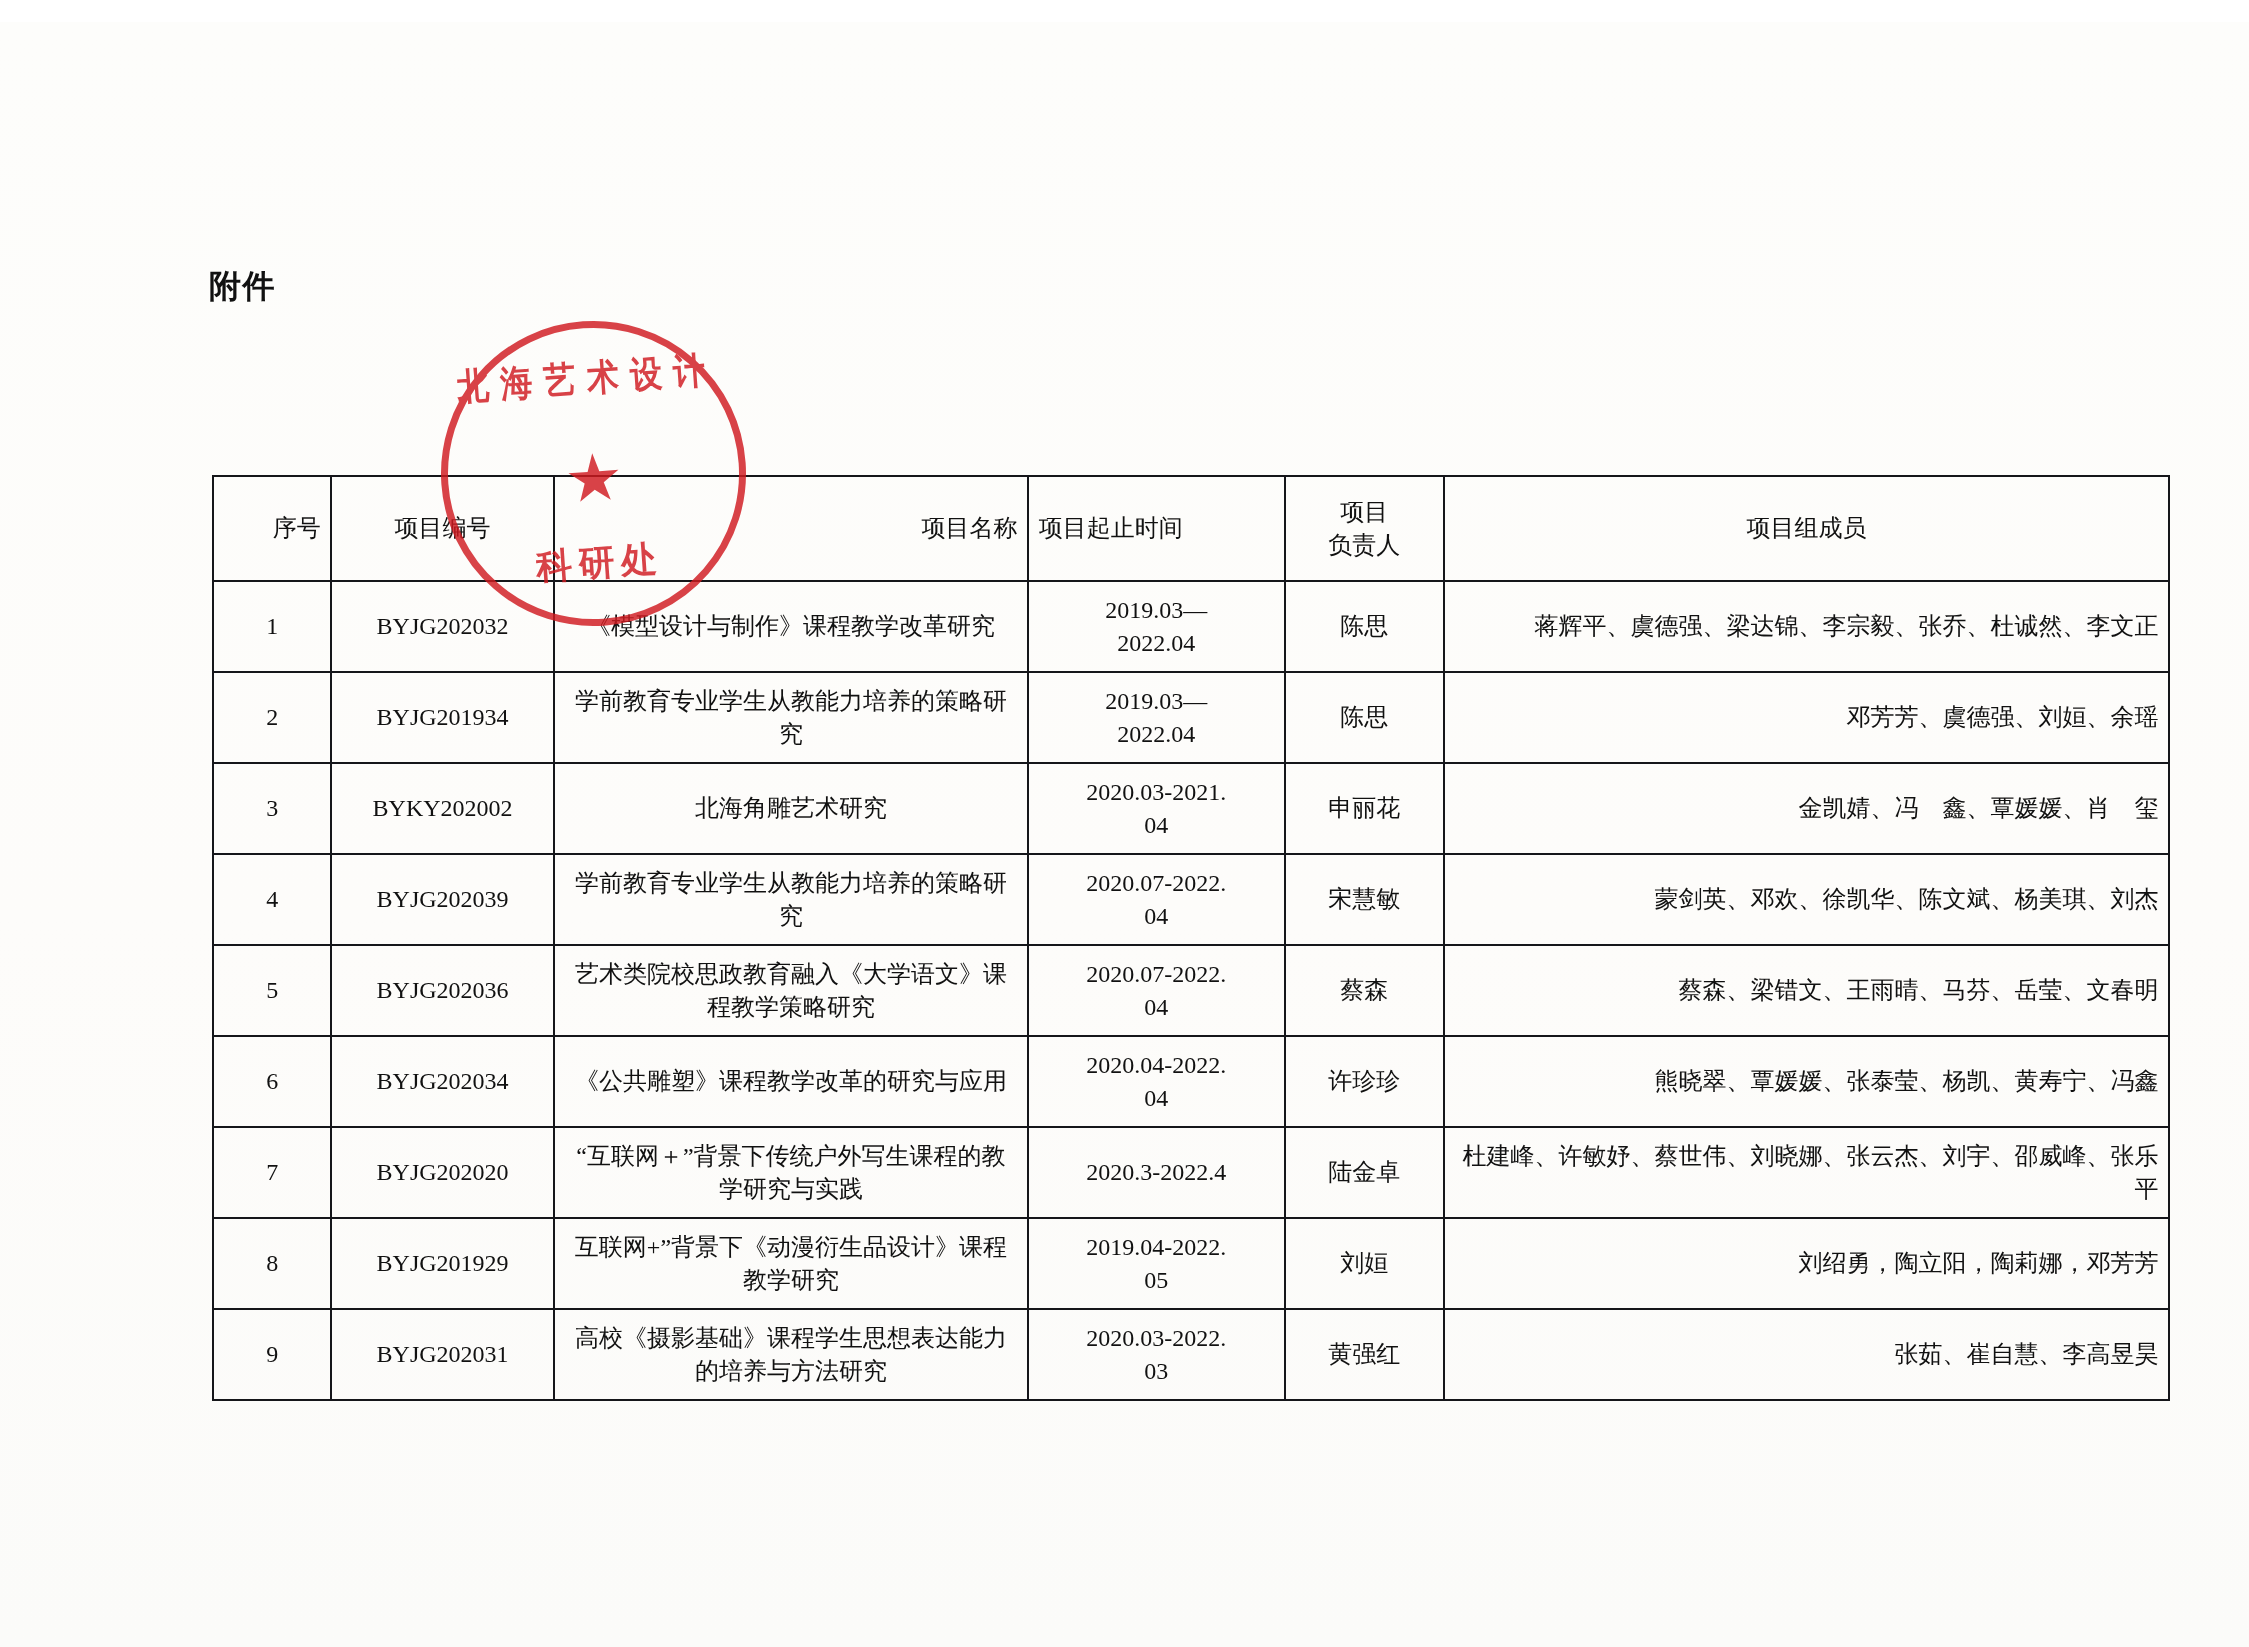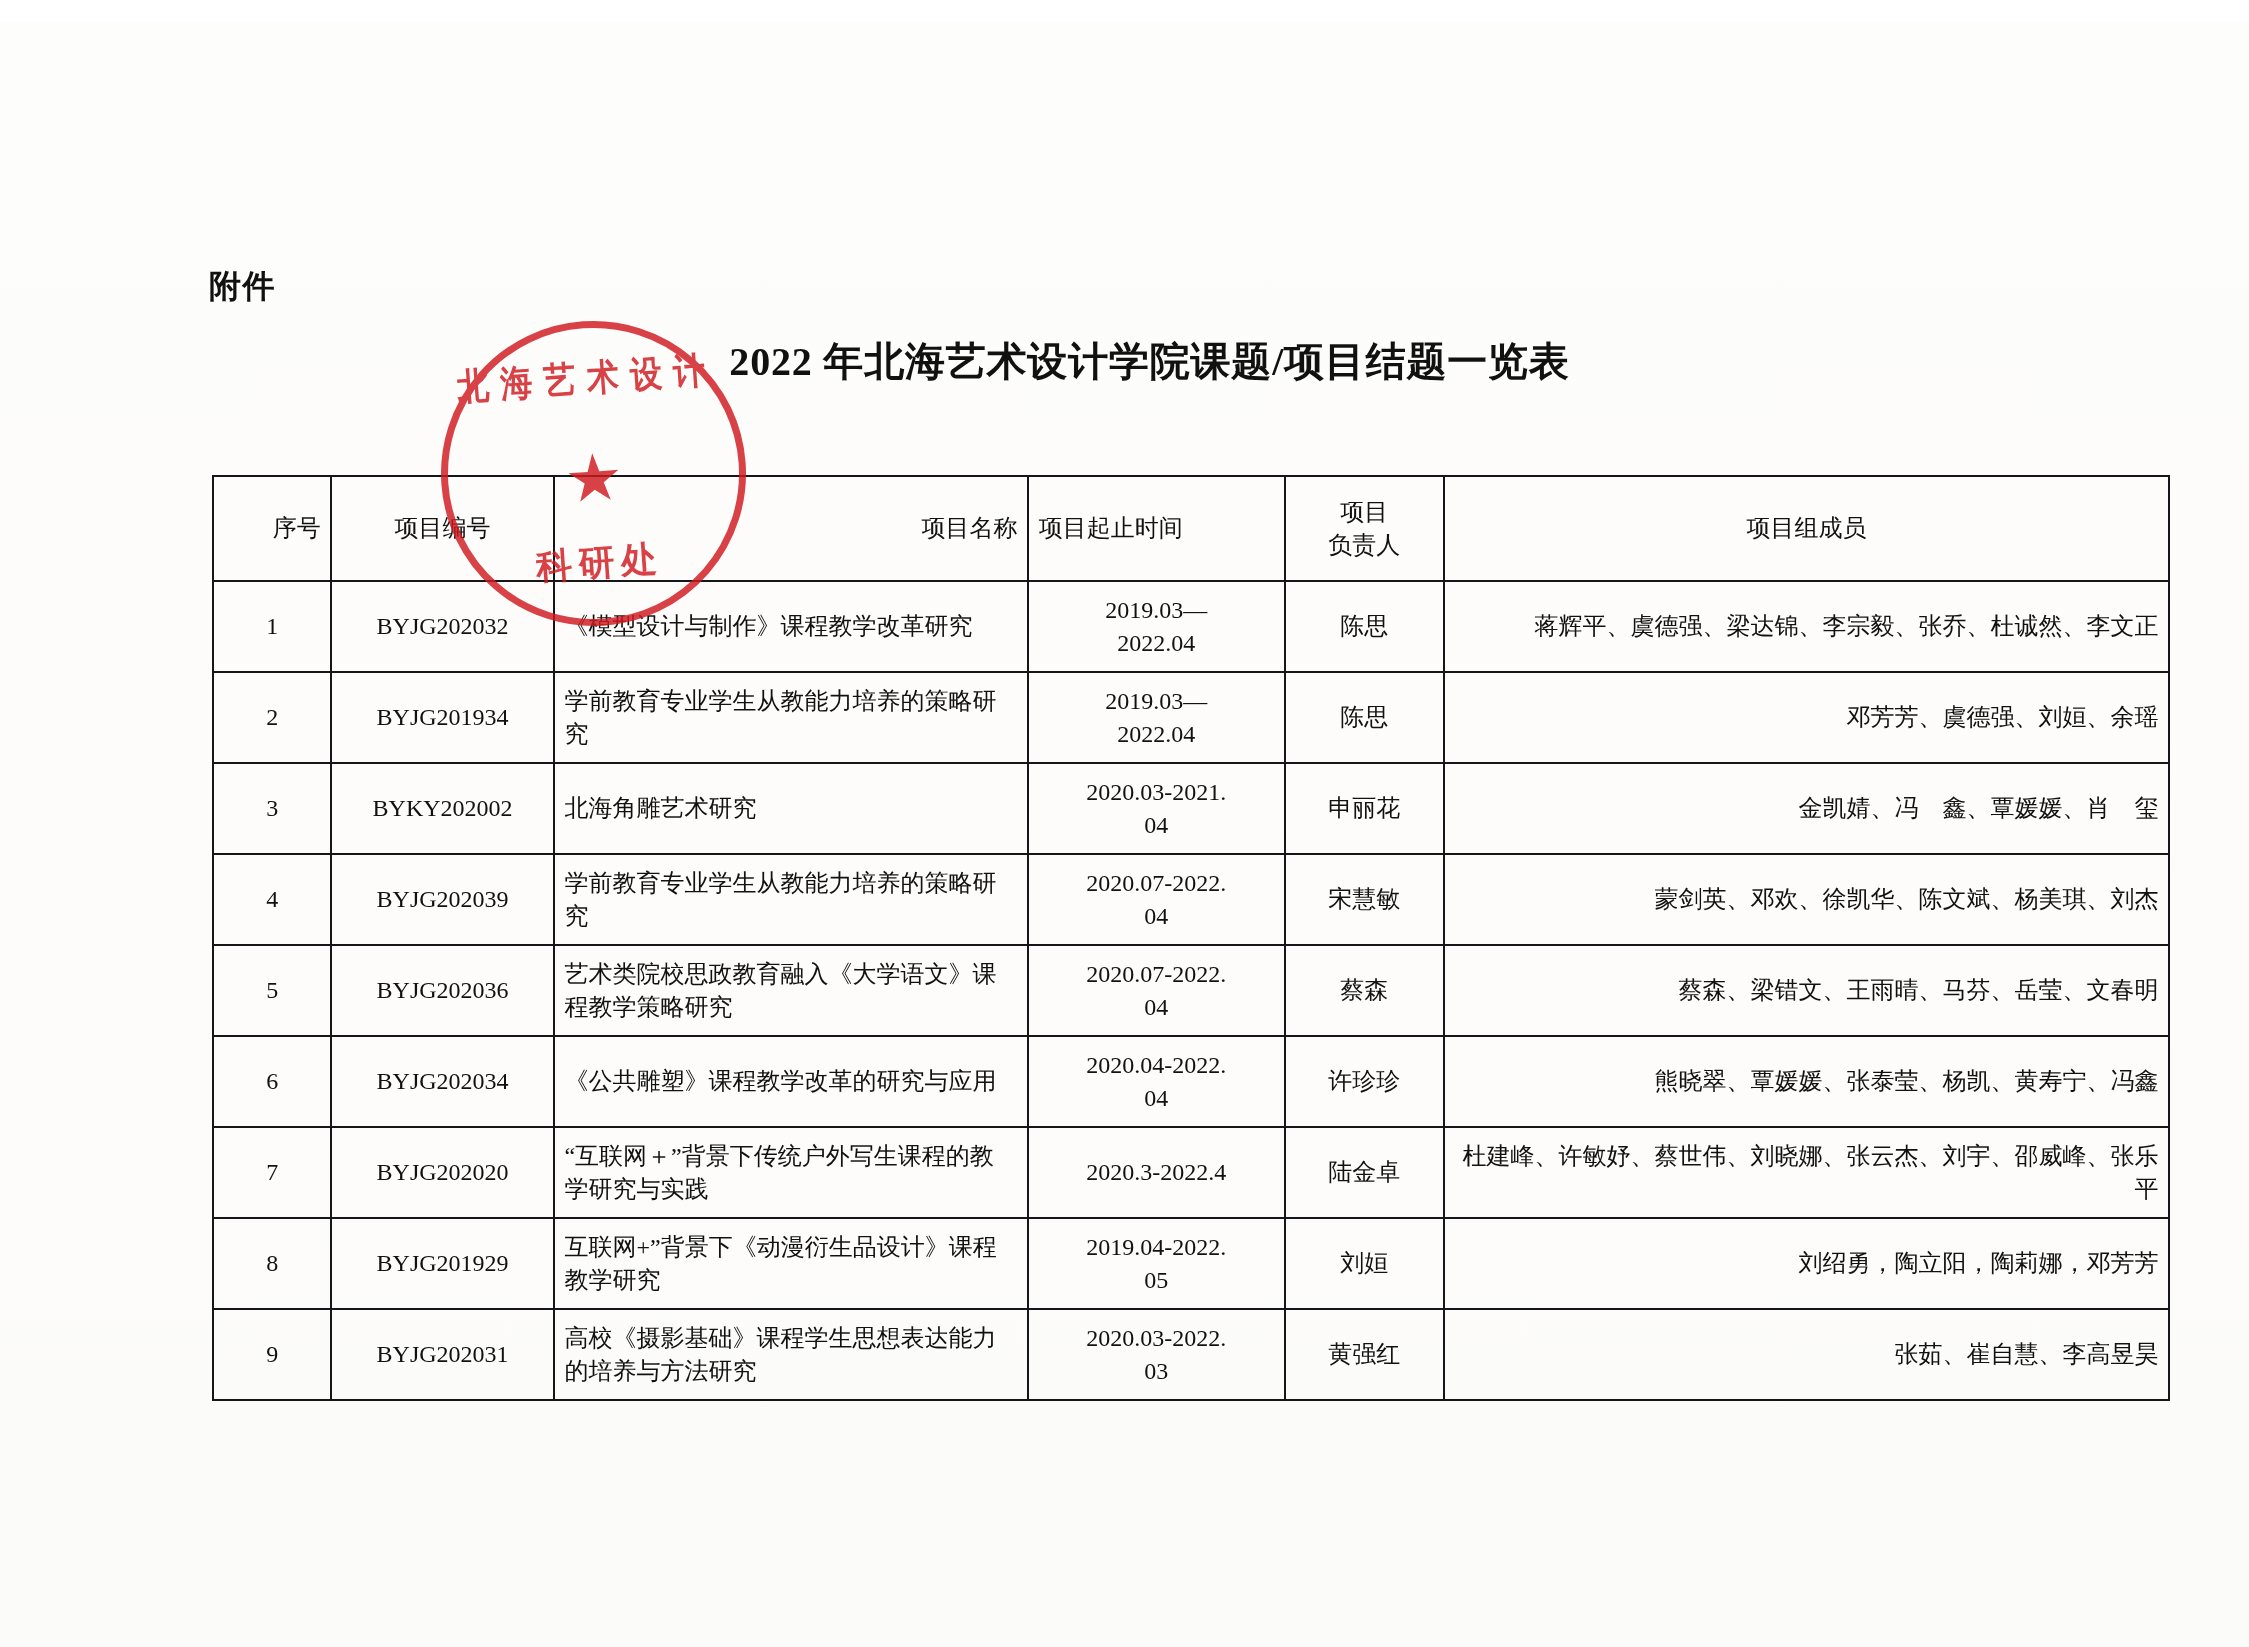--- a/index.html
+++ b/index.html
@@ -113,38 +113,37 @@
     font-weight: 400;
   }
   thead th {
     text-align: center;
     font-weight: 700;
     height: 87px;
     font-size: 25px;
   }
   .col-seq    { width: 97px;  text-align: right; }
   .col-code   { width: 201px;  text-align: center; border-radius: 32px; }
-  .col-name   { width: 453px;  text-align: left; padding-left: 14.6px; }
+  .col-name   { width: 453px;  text-align: center; padding-left: 14.6px; }
   .col-period { width: 235px;  text-align: left; }
   .col-leader { width: 138px;  text-align: center; }
   .col-members{ width: 704px;  text-align: right; padding-left: 18px; }
   td.col-seq, td.col-code, td.col-period, td.col-leader { text-align: center; }
   tbody tr { height: 91px; }
   .nowrap-2line { white-space: pre-line; }
   .hdr-2line { white-space: pre-line; line-height: 1.25; border-radius: 19px; }
 </style>
 </head>
 <body>
 
 <div class="page">
   <div class="paper-tint"></div>
 
   <div class="attachment-label">附件</div>
 
-  <div class="doc-title">2022 年北海艺术设计学院课题/项目结题一览表</div>
 
   <div class="stamp">
     <div class="stamp-text-top">北海艺术设计</div>
     <div class="stamp-star">★</div>
     <div class="stamp-text-bottom">科研处</div>
   </div>
 
   <table class="main-table">
     <thead>
       <tr>

